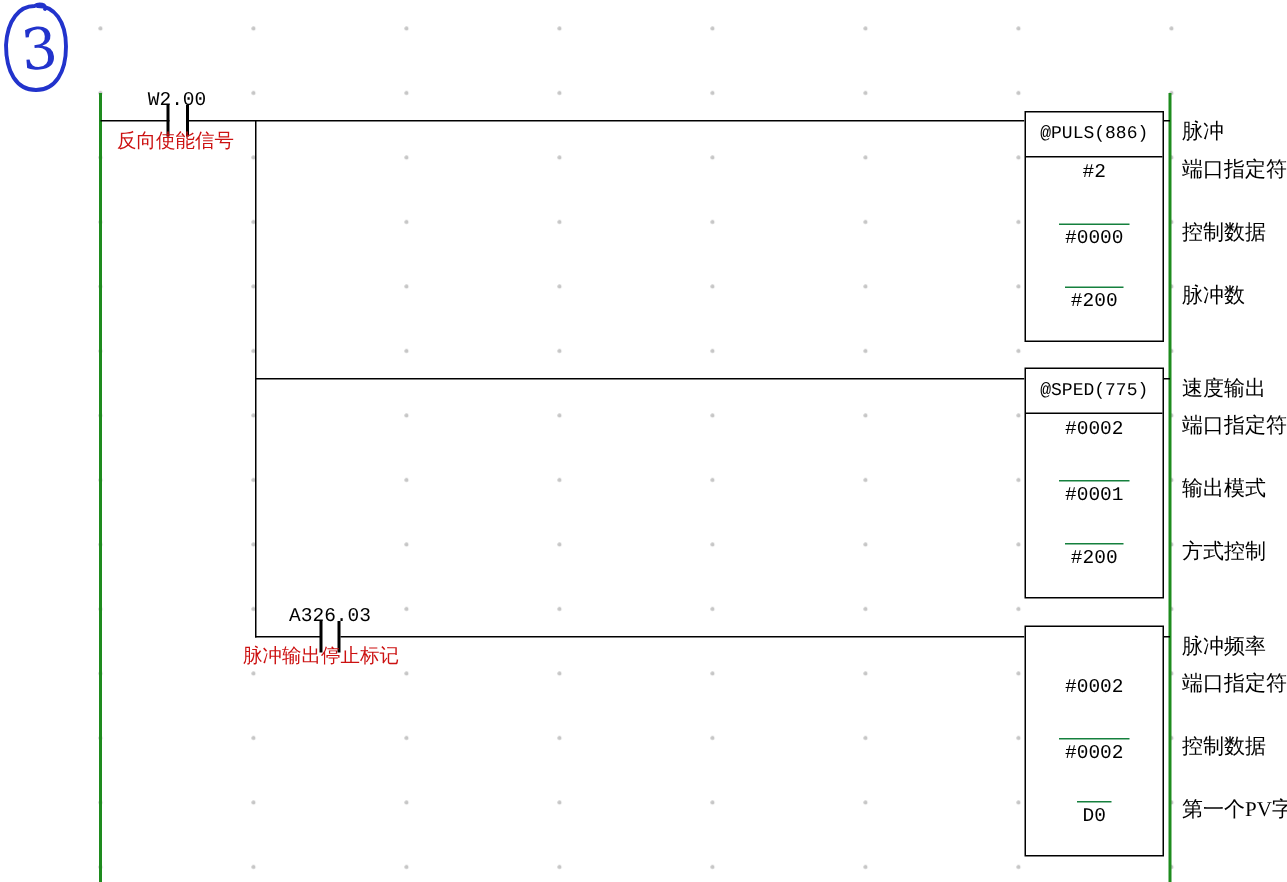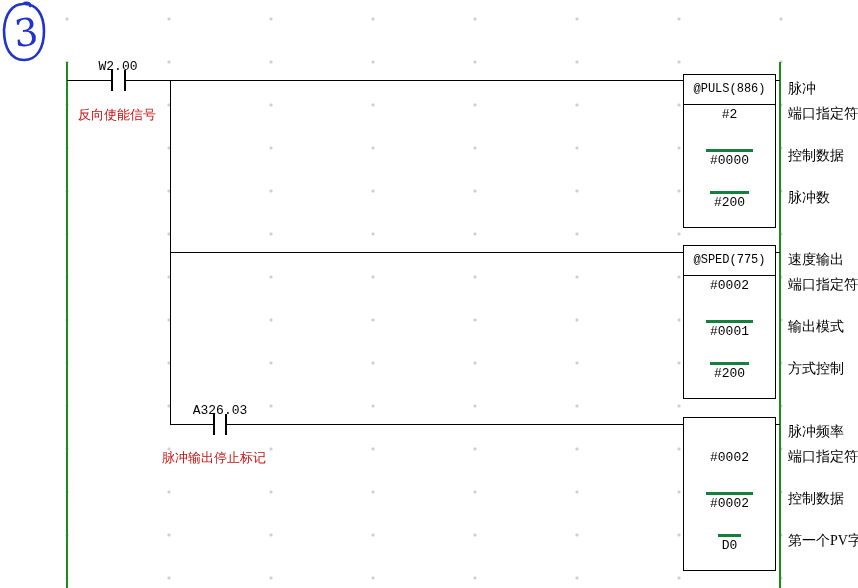--- a/index.html
+++ b/index.html
@@ -19,38 +19,37 @@
   .bus.right{left:779px;}
   .stroke{position:absolute;width:2px;height:21px;top:0;background:#000;}
   .addr{
     position:absolute;font-family:"Liberation Mono","DejaVu Sans Mono",monospace;
     font-size:13px;color:#000;white-space:nowrap;line-height:14px;
   }
   .addr.center{text-align:center;}
   .comment{
     position:absolute;font-size:13px;color:#cc1111;white-space:nowrap;line-height:15px;
     letter-spacing:0px;
-    margin-top:20px;
   }
   .fb{
     position:absolute;left:683px;width:93px;height:154px;box-sizing:border-box;
     border:1px solid #000;background:#fff;
   }
   .fb-header{
     position:absolute;left:0;right:0;top:0;height:30px;box-sizing:border-box;
     border-bottom:1px solid #000;text-align:center;line-height:29px;
     font-family:"Liberation Mono","DejaVu Sans Mono",monospace;font-size:12px;color:#000;
     white-space:nowrap;
   }
   .fb-op{
     position:absolute;left:0;right:0;height:16px;line-height:16px;text-align:center;
     font-family:"Liberation Mono","DejaVu Sans Mono",monospace;font-size:13px;color:#000;
   }
   .fb-op.r1{top:32px;} .fb-op.r2{top:74px;} .fb-op.r3{top:116px;}
-  .ov{display:inline-block;border-top:3px solid #15803d;padding:1px 4px 0 4px;}
+  .ov{display:inline-block;border-top:1px solid #15803d;padding:1px 4px 0 4px;}
   .blabel{
     position:absolute;left:788px;height:16px;line-height:16px;font-size:14px;color:#000;
     white-space:nowrap;
     font-family:Liberation Serif, serif;
   }
   .annot{position:absolute;left:1px;top:1px;}
 </style>
 </head>
 <body>
 

